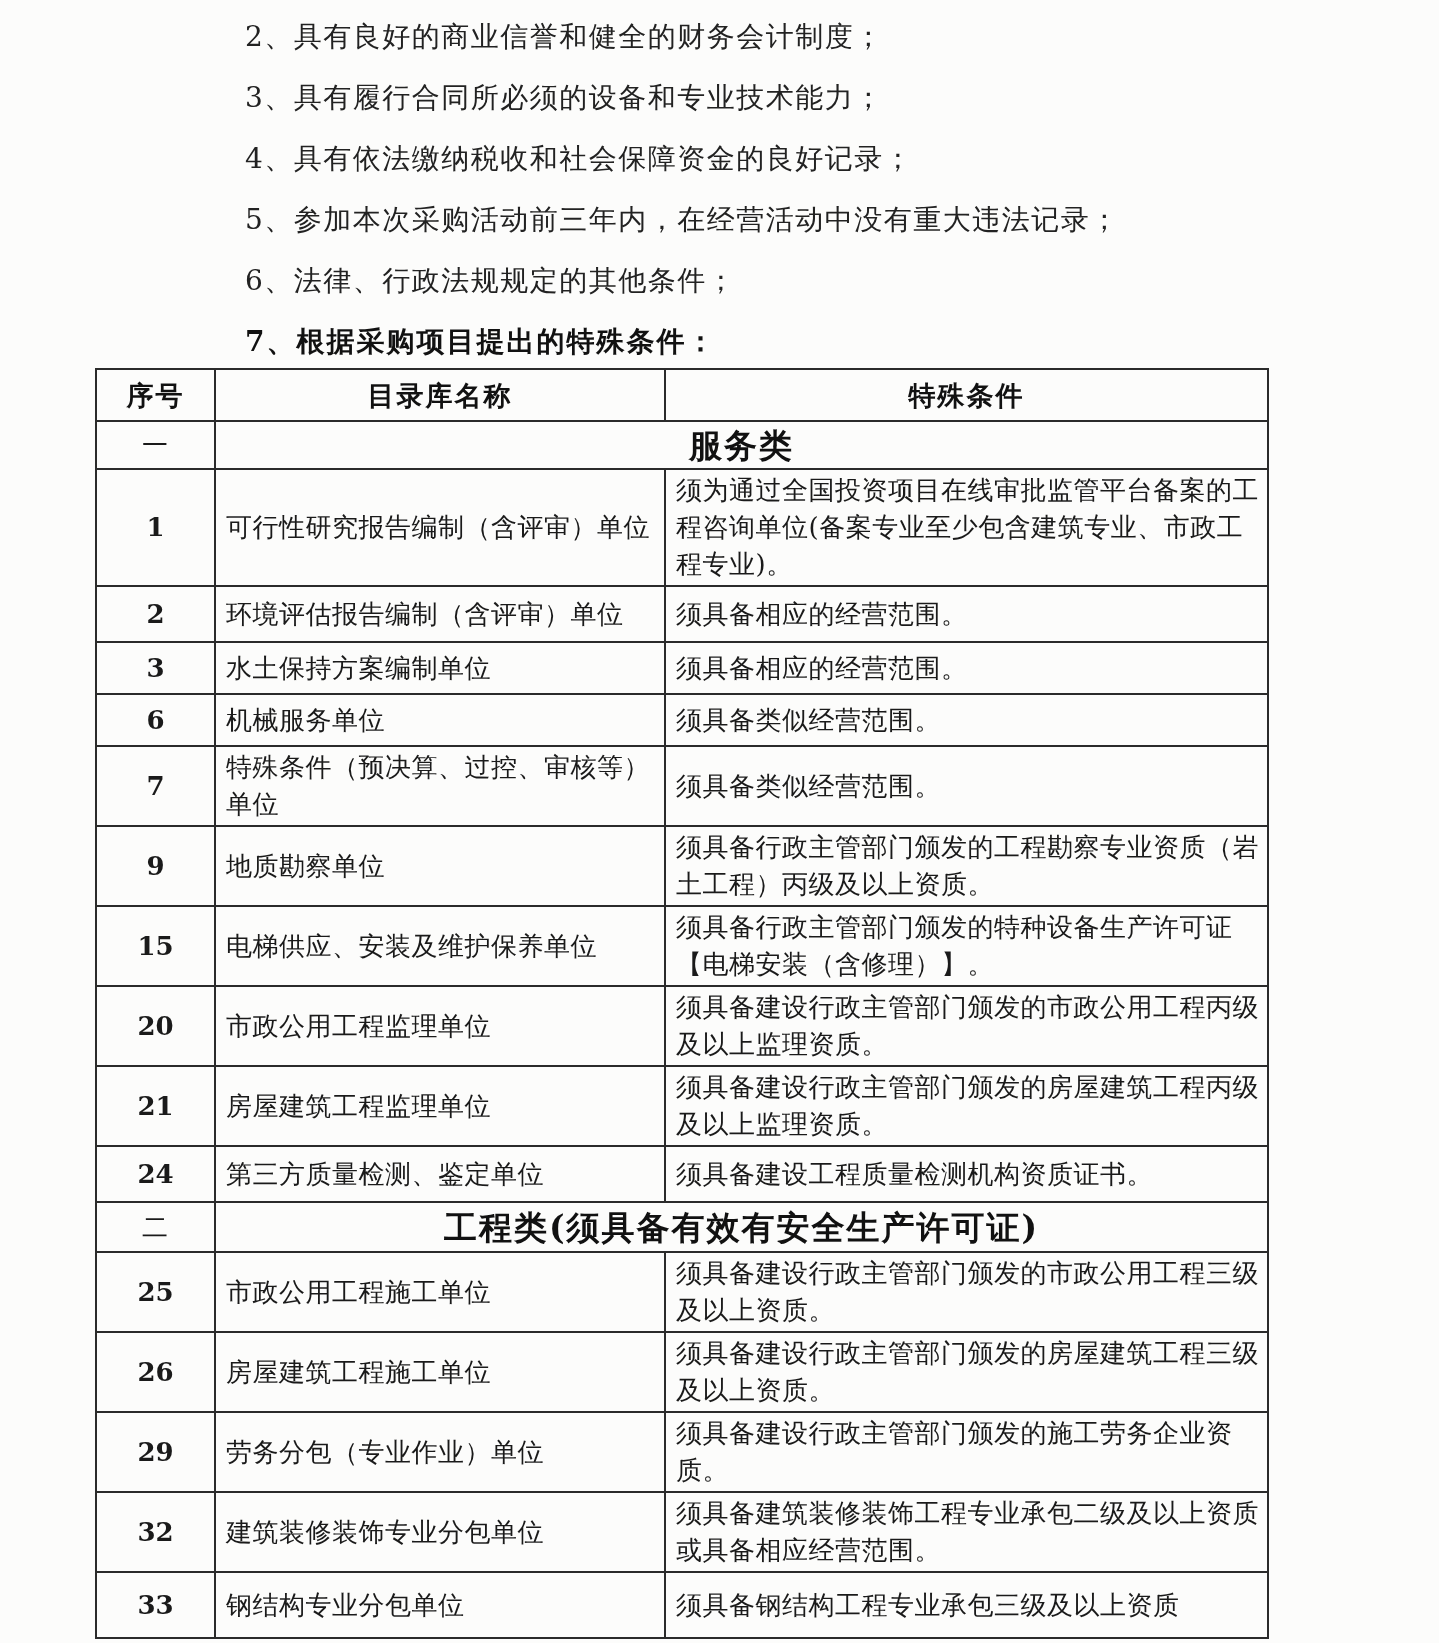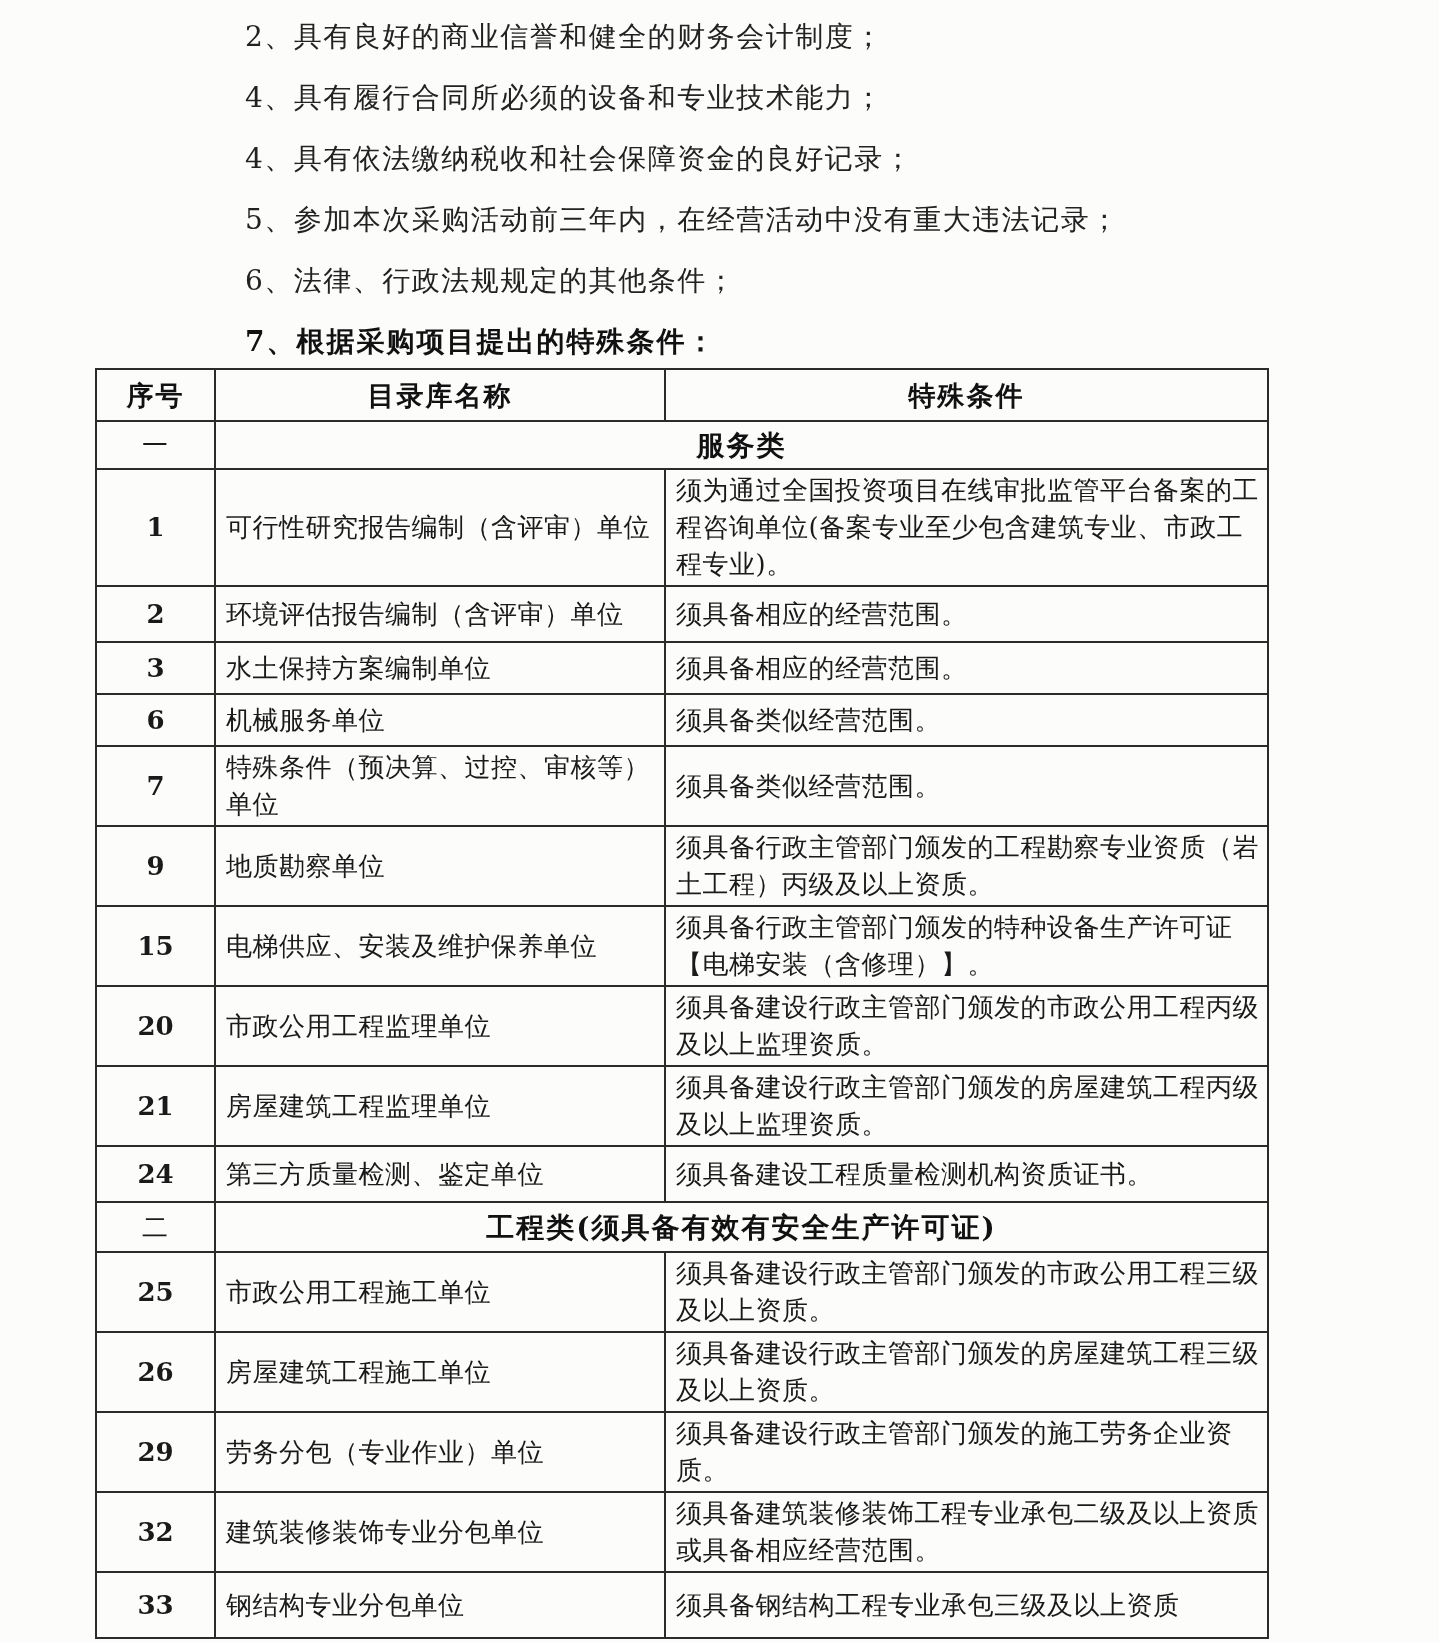--- a/index.html
+++ b/index.html
@@ -68,33 +68,33 @@
     letter-spacing: 0.5px;
   }
   .doc-table td.cond {
     padding: 2px 4px 2px 10px;
     text-align: left;
     letter-spacing: 0.5px;
   }
   .doc-table td.section-label {
     text-align: center;
     font-weight: bold;
-    font-size: 28px;
+    font-size: 33px;
     letter-spacing: 2px;
     color: #111;
   }
 </style>
 </head>
 <body>
 
 <div class="page">
 
   <div class="intro">
     <p>2、具有良好的商业信誉和健全的财务会计制度；</p>
-    <p>4、具有履行合同所必须的设备和专业技术能力；</p>
+    <p>3、具有履行合同所必须的设备和专业技术能力；</p>
     <p>4、具有依法缴纳税收和社会保障资金的良好记录；</p>
     <p>5、参加本次采购活动前三年内，在经营活动中没有重大违法记录；</p>
     <p>6、法律、行政法规规定的其他条件；</p>
     <p class="bold">7、根据采购项目提出的特殊条件：</p>
   </div>
 
   <table class="doc-table">
     <colgroup>
         <col class="c1">
         <col class="c2">

